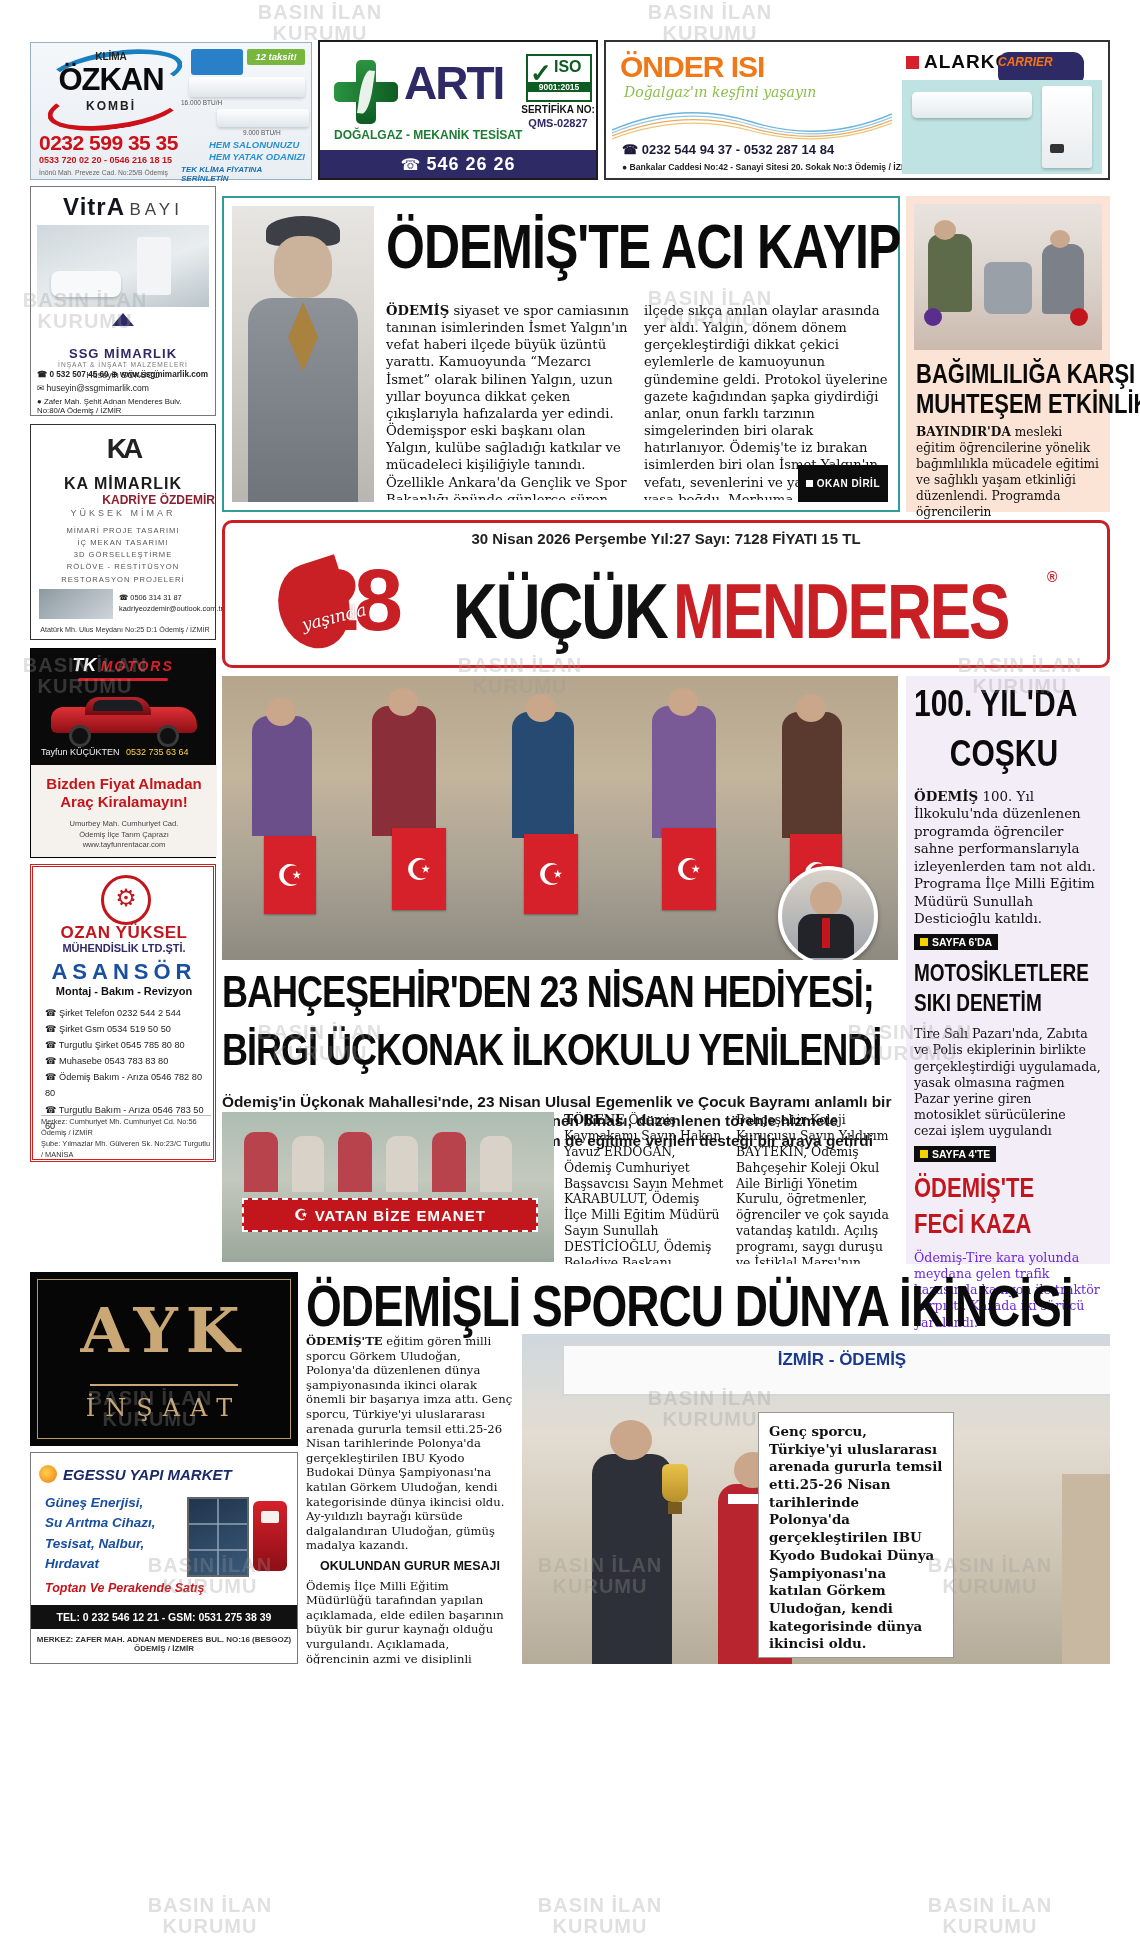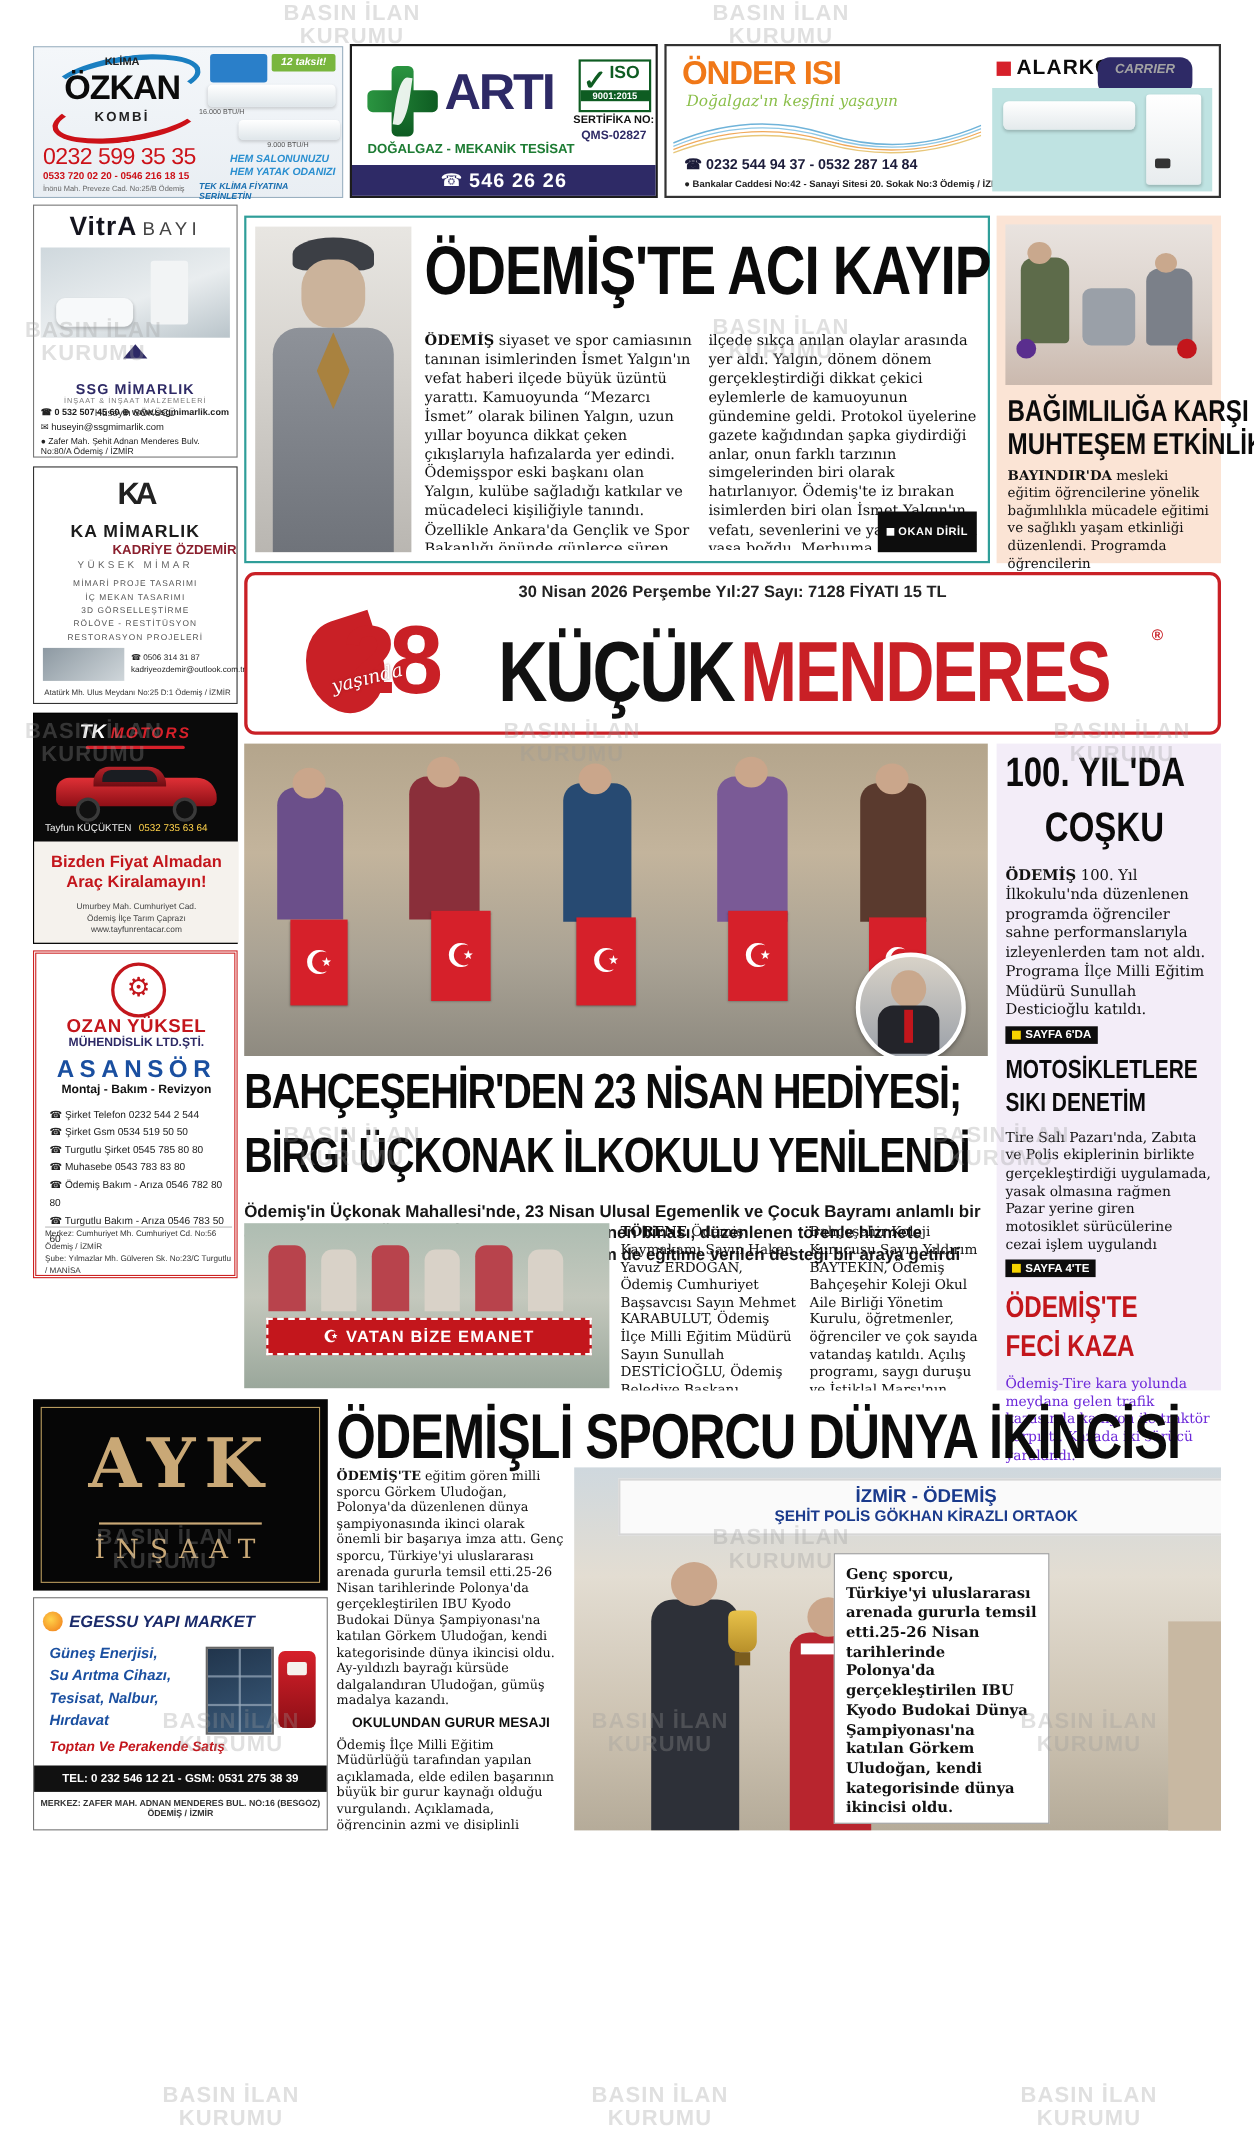--- a/index.html
+++ b/index.html
@@ -69,21 +69,21 @@
       <div class="abs" style="left:0;top:2px;width:140px;text-align:center;font-size:10px;font-weight:bold;color:#222;">KLİMA</div>
       <div class="abs" style="left:0;top:13px;width:140px;text-align:center;font-size:31px;font-weight:bold;color:#0b0b0b;letter-spacing:-1px;">ÖZKAN</div>
       <div class="abs" style="left:0;top:50px;width:140px;text-align:center;font-size:12px;font-weight:bold;color:#222;letter-spacing:2px;">KOMBİ</div>
     </div>
     <div class="abs" style="left:160px;top:6px;width:52px;height:26px;background:#2a7fc9;border-radius:3px;"></div>
     <div class="abs" style="left:216px;top:6px;width:58px;height:16px;background:#79b63e;color:#fff;font-size:9.5px;font-weight:bold;font-style:italic;text-align:center;line-height:16px;border-radius:2px;">12 taksit!</div>
     <div class="abs" style="left:158px;top:34px;width:116px;height:20px;background:linear-gradient(180deg,#ffffff,#dfe6ea);border-radius:4px;box-shadow:0 2px 3px rgba(0,0,0,.15);"></div>
     <div class="abs" style="left:150px;top:56px;width:70px;font-size:6.5px;color:#555;">16.000 BTU/H</div>
     <div class="abs" style="left:186px;top:66px;width:92px;height:18px;background:linear-gradient(180deg,#ffffff,#dfe6ea);border-radius:4px;box-shadow:0 2px 3px rgba(0,0,0,.15);"></div>
     <div class="abs" style="left:212px;top:86px;width:70px;font-size:6.5px;color:#555;">9.000 BTU/H</div>
-    <div class="abs" style="left:8px;top:88px;width:170px;font-size:21px;font-weight:normal;color:#cc1118;letter-spacing:-0.5px;">0232 599 35 35</div>
+    <div class="abs" style="left:8px;top:88px;width:170px;font-size:21px;font-weight:bold;color:#cc1118;letter-spacing:-0.5px;">0232 599 35 35</div>
     <div class="abs" style="left:8px;top:112px;width:180px;font-size:9px;font-weight:bold;color:#cc1118;">0533 720 02 20 - 0546 216 18 15</div>
     <div class="abs" style="left:178px;top:96px;width:102px;font-size:9.5px;font-weight:bold;font-style:italic;color:#2a8fd0;line-height:1.25;">
       <div>HEM SALONUNUZU</div>
       <div>HEM YATAK ODANIZI</div>
     </div>
     <div class="abs" style="left:150px;top:122px;width:130px;font-size:8px;font-weight:bold;font-style:italic;color:#1a6fb0;">TEK KLİMA FİYATINA SERİNLETİN</div>
     <div class="abs" style="left:8px;top:126px;width:150px;font-size:6.8px;color:#666;">İnönü Mah. Preveze Cad. No:25/B Ödemiş</div>
   </div>
 
   <div class="adbox" style="left:318px;top:40px;width:280px;height:140px;border:2px solid #1c1c1c;">
@@ -121,21 +121,21 @@
       <span>0232 544 94 37 - 0532 287 14 84</span>
     </div>
     <div class="abs" style="left:16px;top:120px;font-size:8.6px;font-weight:bold;color:#222;">
       <span>●</span>
       <span>Bankalar Caddesi No:42 - Sanayi Sitesi 20. Sokak No:3 Ödemiş / İZMİR</span>
     </div>
     <div class="abs" style="left:300px;top:8px;width:200px;height:24px;display:flex;align-items:center;gap:5px;">
       <span style="width:13px;height:13px;background:#d6202a;display:inline-block;"></span>
       <span style="font-size:19px;font-weight:bold;color:#0b0b0b;letter-spacing:1px;">ALARKO</span>
     </div>
-    <div class="abs" style="left:392px;top:10px;width:86px;height:34px;background:#2e2a66;border-radius:11px;color:#a3a3a3;text-align:center;line-height:20px;font-size:12px;font-weight:bold;font-style:italic;">CARRIER</div>
+    <div class="abs" style="left:392px;top:10px;width:86px;height:34px;background:#2e2a66;border-radius:11px;color:#f97316;line-height:20px;font-size:12px;font-weight:bold;font-style:italic;">CARRIER</div>
     <div class="abs" style="left:296px;top:38px;width:200px;height:94px;background:#bfe3e2;">
       <div class="abs" style="left:10px;top:12px;width:120px;height:26px;background:linear-gradient(180deg,#ffffff,#e4eaec);border-radius:5px;box-shadow:0 2px 3px rgba(0,0,0,.2);"></div>
       <div class="abs" style="left:140px;top:6px;width:50px;height:82px;background:linear-gradient(180deg,#ffffff,#e8ecee);border-radius:3px;box-shadow:0 2px 3px rgba(0,0,0,.2);">
         <div class="abs" style="left:8px;top:58px;width:14px;height:9px;background:#333;border-radius:2px;"></div>
       </div>
     </div>
   </div>
 
   <div class="adbox" style="left:30px;top:186px;width:186px;height:230px;">
     <div class="abs" style="left:0;top:6px;width:184px;text-align:center;">
@@ -425,21 +425,20 @@
     <div class="cond" style="font-size:46px;color:#0b0b0b;">ÖDEMİŞLİ SPORCU DÜNYA İKİNCİSİ</div>
     <div class="abs serif" style="left:0;top:62px;width:208px;height:330px;font-size:11.6px;line-height:1.26;color:#111;overflow:hidden;">
       <p><b>ÖDEMİŞ'TE</b> <span>eğitim gören milli sporcu Görkem Uludoğan, Polonya'da düzenlenen dünya şampiyonasında ikinci olarak önemli bir başarıya imza attı. Genç sporcu, Türkiye'yi uluslararası arenada gururla temsil etti.25-26 Nisan tarihlerinde Polonya'da gerçekleştirilen IBU Kyodo Budokai Dünya Şampiyonası'na katılan Görkem Uludoğan, kendi kategorisinde dünya ikincisi oldu. Ay-yıldızlı bayrağı kürsüde dalgalandıran Uludoğan, gümüş madalya kazandı.</span></p>
       <p style="margin:6px 0 4px;text-align:center;font-family:'Liberation Sans',sans-serif;font-weight:bold;font-size:12.5px;">OKULUNDAN GURUR MESAJI</p>
       <p><span>Ödemiş İlçe Milli Eğitim Müdürlüğü tarafından yapılan açıklamada, elde edilen başarının büyük bir gurur kaynağı olduğu vurgulandı. Açıklamada, öğrencinin azmi ve disiplinli çalışmasının bu başarıda etkili olduğu ifade edildi.Yetkililer, sporcunun ailesi ile antrenörü Mustafa Doğan Turhan'ı tebrik ederek, başarıların artarak devam etmesi temennisinde bulundu. Ödemişli genç sporcu, elde ettiği dereceyle hem ilçede hem de spor camiasında örnek bir başarı hikâyesi ortaya koydu.</span></p>
 
     </div>
     <div class="abs" style="left:216px;top:62px;width:588px;height:330px;background:linear-gradient(180deg,#cfd8de 0%,#e3ddd2 30%,#cdc3b2 70%,#b5ab99 100%);overflow:hidden;">
       <div class="abs" style="left:40px;top:10px;width:560px;height:52px;background:#fafafa;border:2px solid #d6d6d6;box-sizing:border-box;text-align:center;color:#1a3a8c;font-weight:bold;">
         <div style="font-size:17px;margin-top:4px;">İZMİR - ÖDEMİŞ</div>
-        <div style="font-size:14px;">ŞEHİT POLİS GÖKHAN KİRAZLI ORTAOK</div>
       </div>
       <div class="abs" style="left:70px;top:120px;width:80px;height:210px;background:#2d3038;border-radius:20px 20px 0 0;"></div>
       <div class="abs" style="left:88px;top:86px;width:42px;height:40px;background:#caa68b;border-radius:50%;"></div>
       <div class="abs" style="left:140px;top:130px;width:26px;height:38px;background:linear-gradient(180deg,#e8c24a,#b8902a);border-radius:6px 6px 10px 10px;"></div>
       <div class="abs" style="left:146px;top:168px;width:14px;height:12px;background:#7a5c1e;"></div>
       <div class="abs" style="left:196px;top:150px;width:74px;height:180px;background:#b8252e;border-radius:18px 18px 0 0;"></div>
       <div class="abs" style="left:212px;top:118px;width:38px;height:36px;background:#caa68b;border-radius:50%;"></div>
       <div class="abs" style="left:206px;top:160px;width:54px;height:10px;background:#fff;"></div>
       <div class="abs" style="left:540px;top:140px;width:200px;height:230px;background:#c8b8a2;"></div>
     </div>

